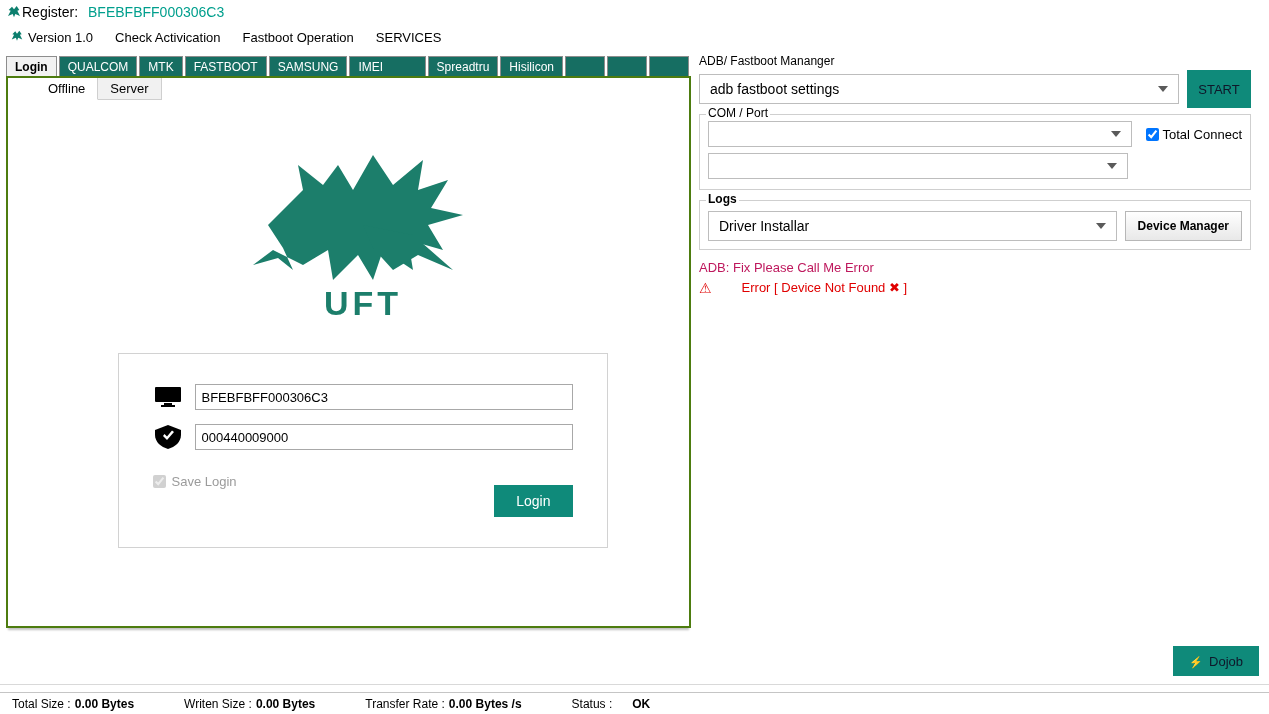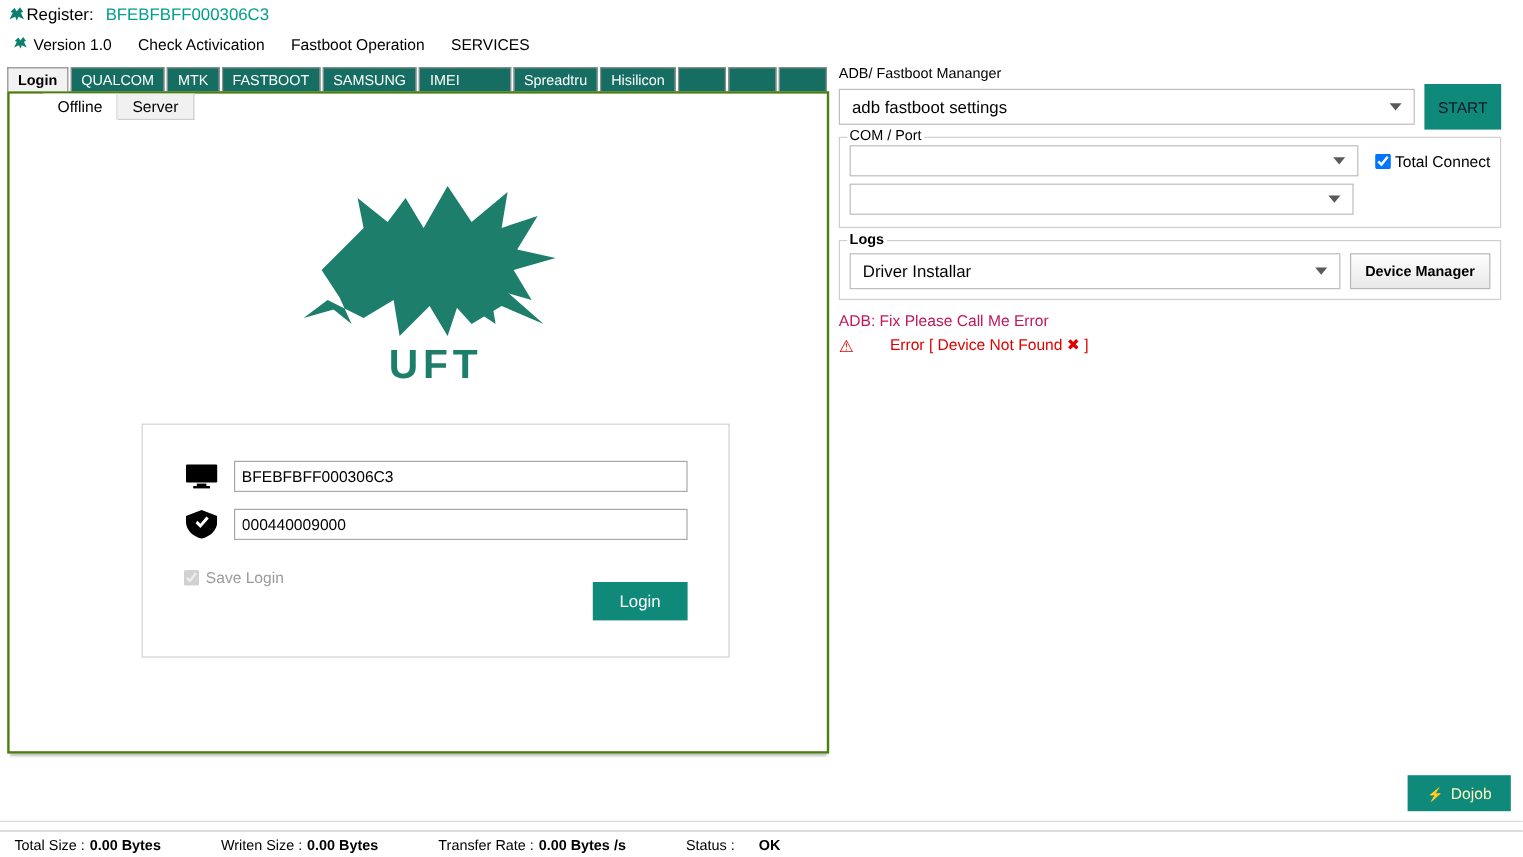--- a/index.html
+++ b/index.html
@@ -63,21 +63,21 @@
 
 .logs-row{display:flex;align-items:center;gap:8px;margin-top:4px;}
 .dm-btn{height:30px;padding:0 12px;border:1px solid #b7b7b7;background:linear-gradient(#fff,#e8e8e8);font-weight:bold;font-size:12px;cursor:pointer;}
 
 .log-area{border:0;margin-top:8px;font-size:13px;line-height:1.5;}
 .log-line1{color:#be185d;}
 .log-line2{color:#e00000;display:flex;align-items:center;gap:30px;}
 .warn-tri{color:#e00000;font-size:14px;}
 
 
-.dojob{position:absolute;right:10px;bottom:38px;height:30px;padding:0 16px;background:#0f8a7a;color:#fef9c3;border:none;font-size:13px;cursor:pointer;display:flex;align-items:center;gap:6px;}
+.dojob{position:absolute;right:10px;bottom:38px;height:30px;padding:0 16px;background:#0f8a7a;color:#0f172a;border:none;font-size:13px;cursor:pointer;display:flex;align-items:center;gap:6px;}
 .bolt::before{content:"\26A1";font-size:11px;color:#fff;}
 
 
 .statusbar{position:absolute;left:0;bottom:0;width:100%;height:22px;border-top:1px solid #c5c5c5;display:flex;align-items:center;padding:0 12px;font-size:12px;gap:50px;background:#fff;}
 .statusbar .sb-item span.lbl{font-weight:normal;}
 .statusbar .sb-item span.val{font-weight:bold;margin-left:4px;}
 .thinbar{position:absolute;left:0;bottom:22px;width:100%;height:8px;border-top:1px solid #d9d9d9;}
 
 
 .monitor-icon{fill:#000;}

